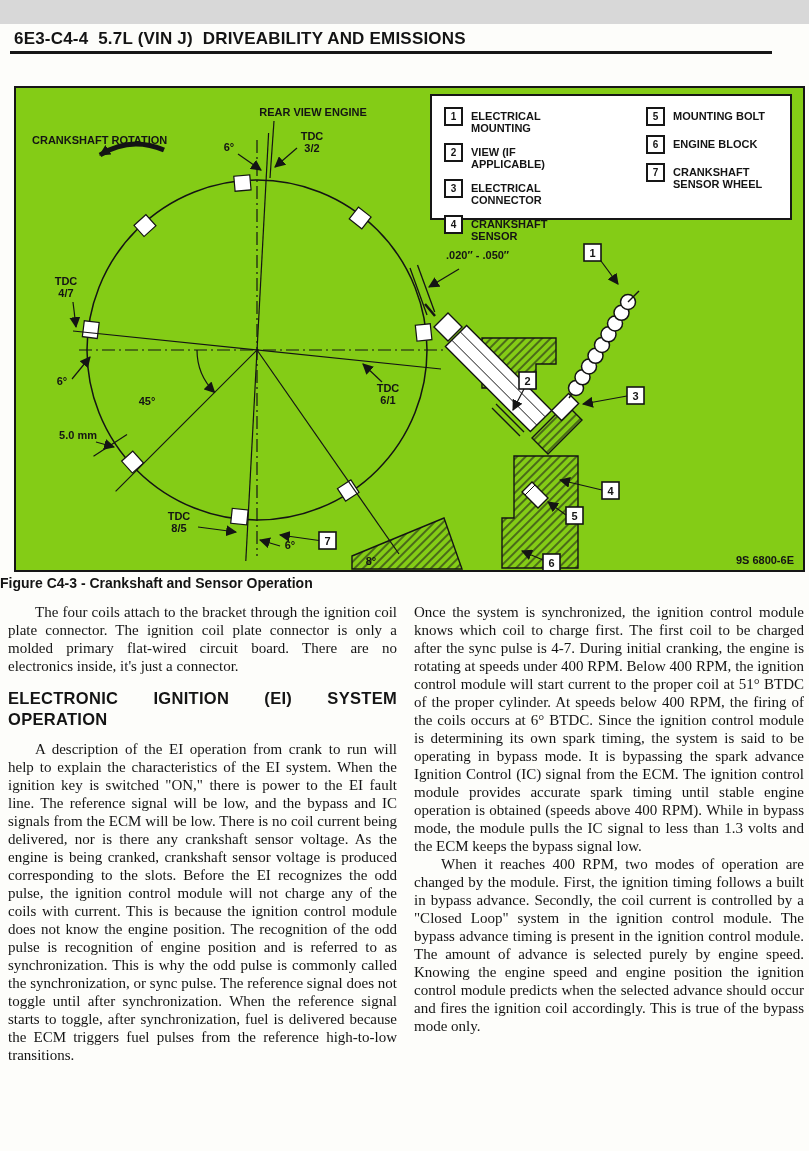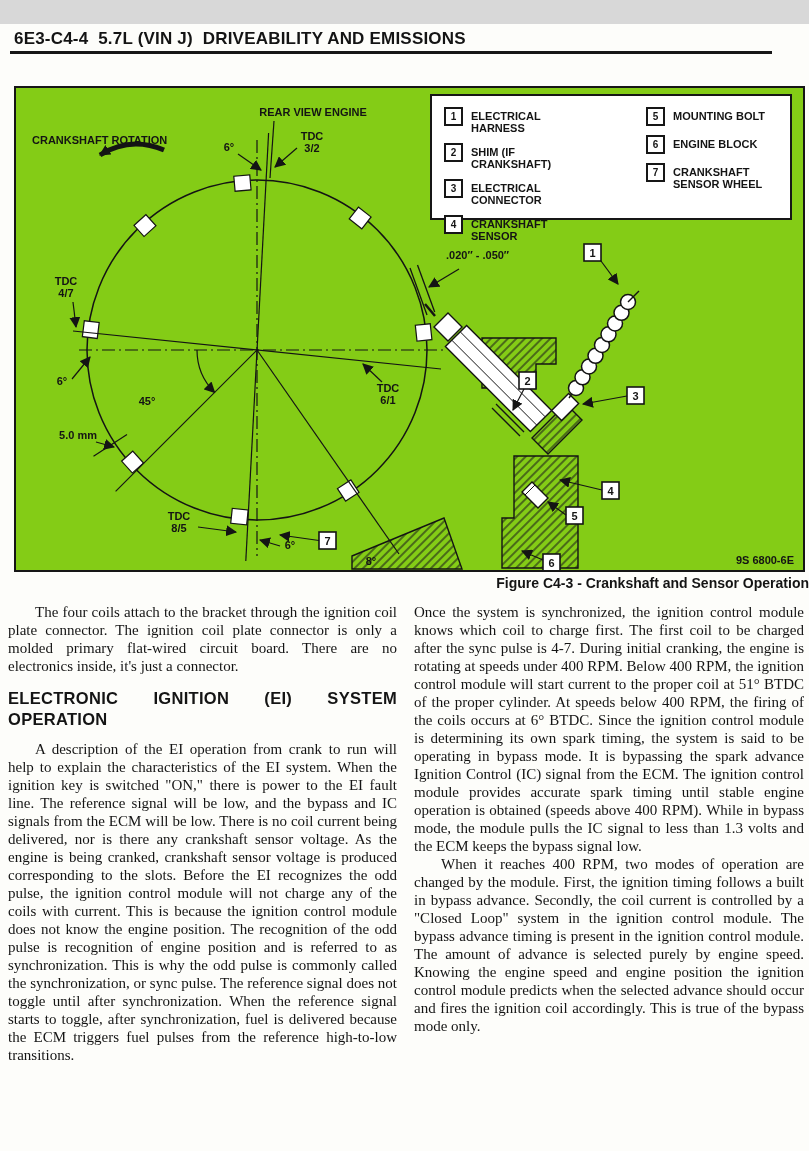--- a/index.html
+++ b/index.html
@@ -14,21 +14,21 @@
   .legend{position:absolute;left:414px;top:6px;width:362px;height:126px;border:2px solid #161616;
           background:#fff;box-sizing:border-box;display:flex;padding:11px 6px 6px 12px;gap:6px;}
   .legend-col{display:flex;flex-direction:column;gap:9px;}
   .legend-col.c1{width:196px;}
   .legend-col.c2{flex:1;}
   .legend-item{display:flex;gap:8px;align-items:flex-start;}
   .lnum{width:15px;height:15px;border:2px solid #161616;flex:none;display:flex;align-items:center;
         justify-content:center;font:bold 10px "Liberation Sans",sans-serif;background:#fff;}
   .llabel{font:bold 11px/12px "Liberation Sans",sans-serif;padding-top:3px;max-width:118px;}
   .dlabel{font:bold 11px "Liberation Sans",sans-serif;fill:#141414;}
-  .caption{position:absolute;left:0;top:551px;width:809px;text-align:right;
+  .caption{position:absolute;left:0;top:551px;width:809px;text-align:left;
            font:bold 14px "Liberation Sans",sans-serif;}
   .columns{position:absolute;left:8px;top:579px;width:796px;display:flex;gap:17px;}
   .col{width:389px;}
   .col.right{flex:1;}
   .para{margin:0;font-size:15px;line-height:18px;text-align:justify;text-indent:27px;}
   .para.flush{text-indent:0;}
   .heading{margin:13px 0 10px 0;font:bold 16.5px/21px "Liberation Sans",sans-serif;
            letter-spacing:.3px;text-align:justify;}
 </style>
 </head>
@@ -200,25 +200,25 @@
         <line x1="527" y1="472" x2="506" y2="463" stroke="#141414" stroke-width="1.2" marker-end="url(#arr)"></line>
       </g>
 
       <text class="dlabel" x="778" y="476" text-anchor="end">9S 6800-6E</text>
     </svg>
 
     <div class="legend">
       <div class="legend-col c1">
         <div class="legend-item">
           <span class="lnum">1</span>
-          <span class="llabel">ELECTRICAL HARNESS</span>
+          <span class="llabel">ELECTRICAL MOUNTING</span>
         </div>
         <div class="legend-item">
           <span class="lnum">2</span>
-          <span class="llabel">SHIM (IF CRANKSHAFT)</span>
+          <span class="llabel">VIEW (IF APPLICABLE)</span>
         </div>
         <div class="legend-item">
           <span class="lnum">3</span>
           <span class="llabel">ELECTRICAL CONNECTOR</span>
         </div>
         <div class="legend-item">
           <span class="lnum">4</span>
           <span class="llabel">CRANKSHAFT SENSOR</span>
         </div>
       </div>

